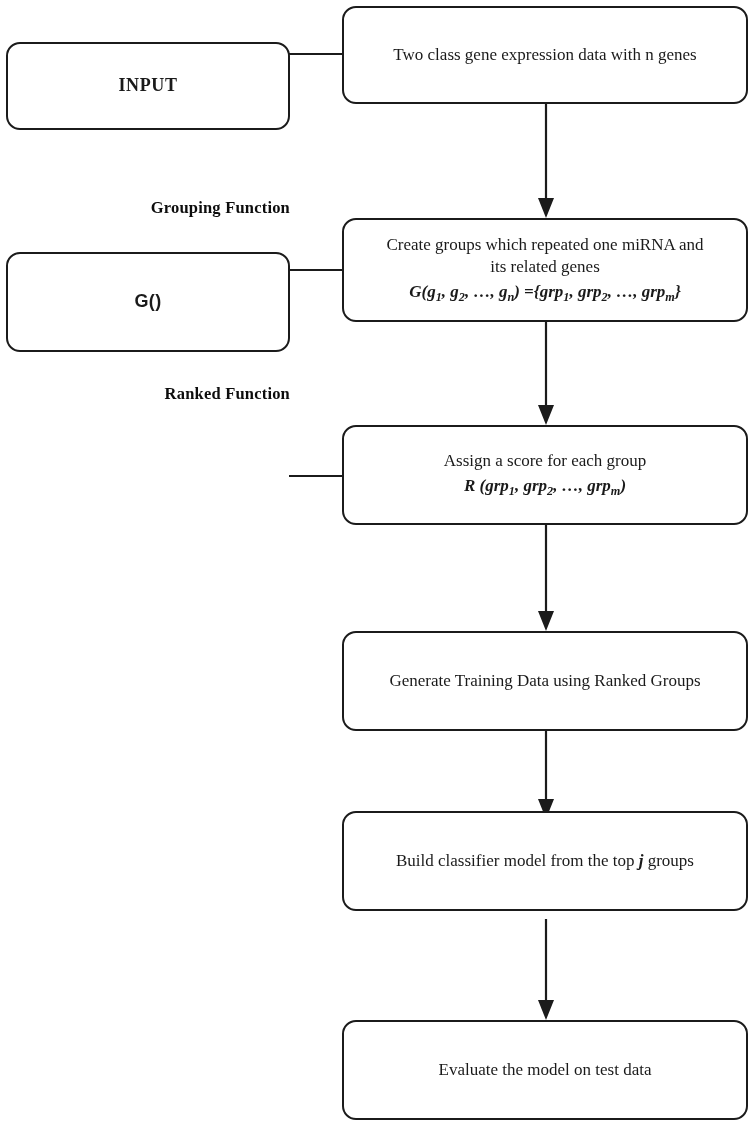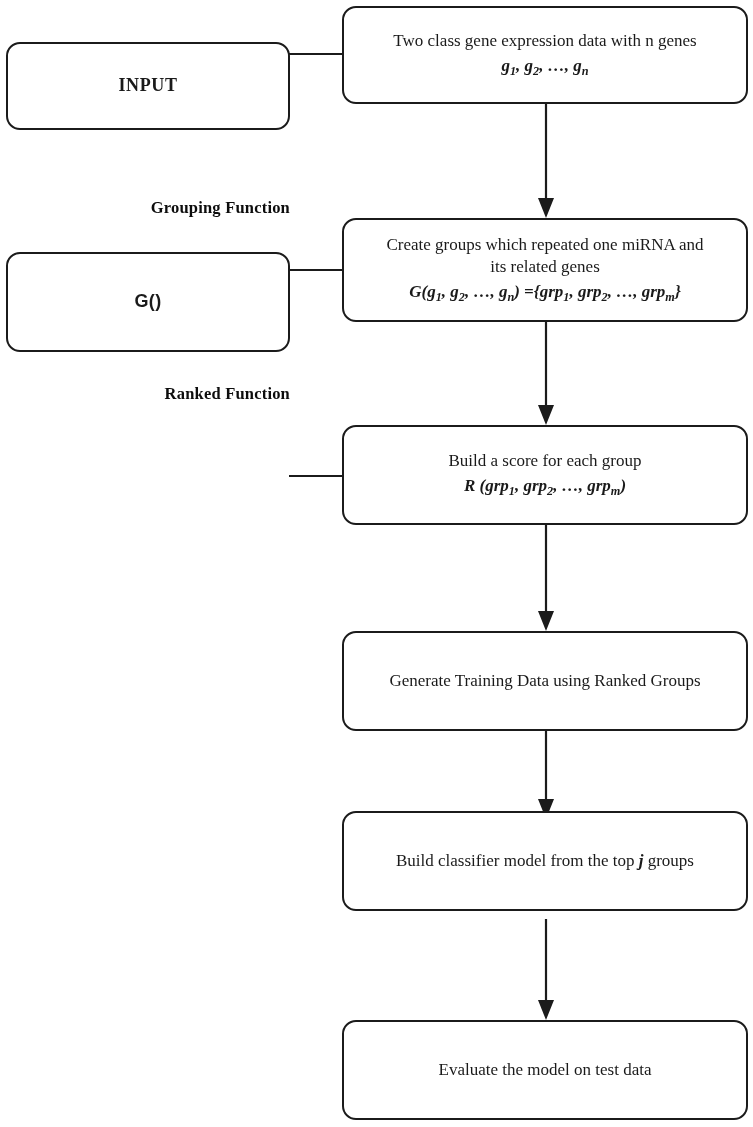--- a/index.html
+++ b/index.html
@@ -149,21 +149,20 @@
 
   <div class="node left-node" id="box-input">
     <div class="inner">
       <span class="label-input">INPUT</span>
     </div>
   </div>
 
   <div class="node right-node" id="box-two-class">
     <div class="inner">
       <span class="line1">Two class gene expression data with n genes</span>
-      <span class="line2 formula"><i>g</i><sub>1</sub>, <i>g</i><sub>2</sub>, …, <i>g</i><sub><i>n</i></sub></span>
     </div>
   </div>
 
   <div class="caption" id="caption-grouping">Grouping Function</div>
 
   <div class="node left-node" id="box-g">
     <div class="inner">
       <span class="bold-sans">G()</span>
     </div>
   </div>
@@ -174,21 +173,21 @@
       <span class="line1">its related genes</span>
       <span class="line2 formula"><i>G</i>(<i>g</i><sub>1</sub>, <i>g</i><sub>2</sub>, …, <i>g</i><sub><i>n</i></sub>) ={<i>grp</i><sub>1</sub>, <i>grp</i><sub>2</sub>, …, <i>grp</i><sub><i>m</i></sub>}</span>
     </div>
   </div>
 
   <div class="caption" id="caption-ranking">Ranked Function</div>
 
 
   <div class="node right-node" id="box-assign-score">
     <div class="inner">
-      <span class="line1">Build a score for each group</span>
+      <span class="line1">Assign a score for each group</span>
       <span class="line2 formula"><i>R</i> (<i>grp</i><sub>1</sub>, <i>grp</i><sub>2</sub>, …, <i>grp</i><sub><i>m</i></sub>)</span>
     </div>
   </div>
 
   <div class="node right-node" id="box-generate">
     <div class="inner">
       <span>Generate Training Data using Ranked Groups</span>
     </div>
   </div>
 

